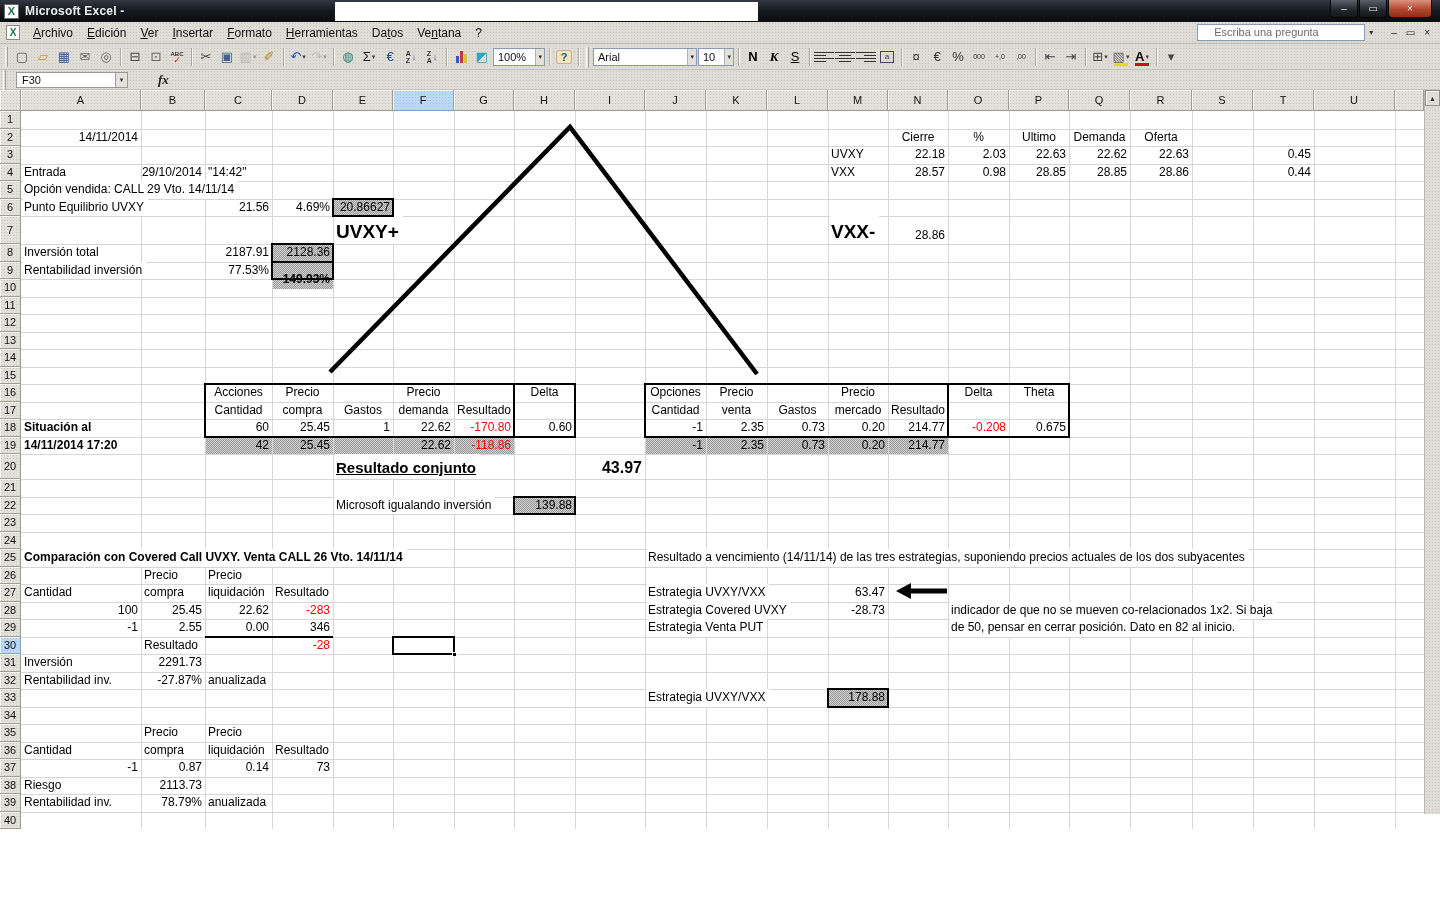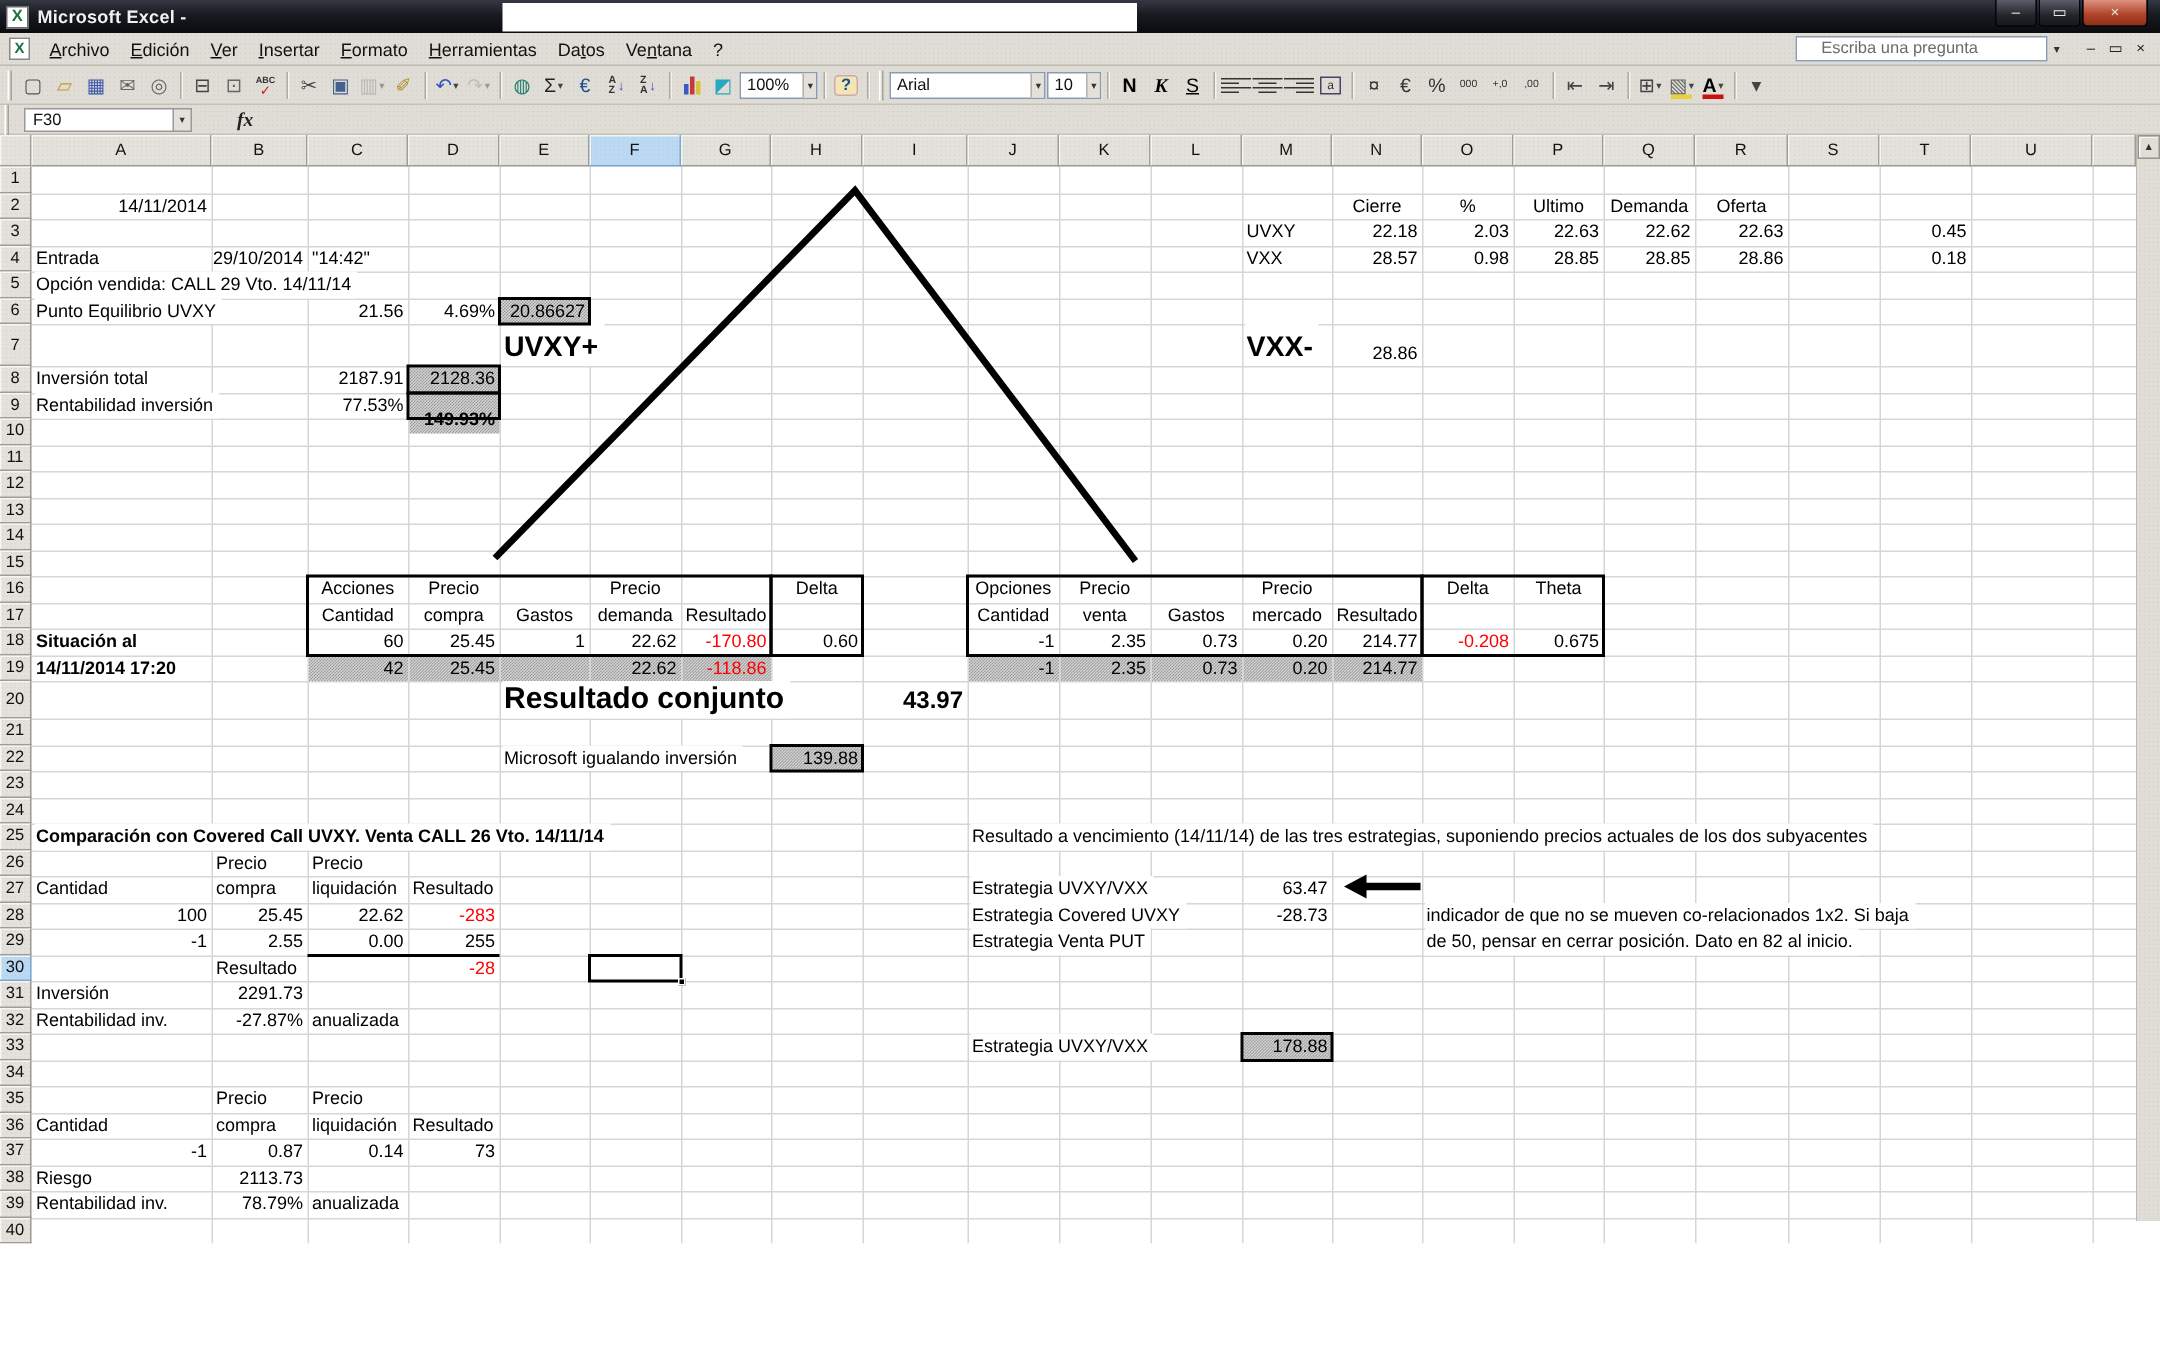--- a/index.html
+++ b/index.html
@@ -491,21 +491,21 @@
       <div class="cell a-r" style="left: 1253px; top: 56px; width: 61px; height: 17.5px;">0.45</div>
       <div class="cell a-l" style="left: 21px; top: 73.5px; width: 120px; height: 17.5px;">Entrada</div>
       <div class="cell a-r" style="left: 141px; top: 73.5px; width: 64px; height: 17.5px;">29/10/2014</div>
       <div class="cell a-l" style="left: 205px; top: 73.5px; width: 67px; height: 17.5px;">"14:42"</div>
       <div class="cell a-l" style="left: 828px; top: 73.5px; width: 60px; height: 17.5px;">VXX</div>
       <div class="cell a-r" style="left: 888px; top: 73.5px; width: 60px; height: 17.5px;">28.57</div>
       <div class="cell a-r" style="left: 948px; top: 73.5px; width: 61px; height: 17.5px;">0.98</div>
       <div class="cell a-r" style="left: 1009px; top: 73.5px; width: 60px; height: 17.5px;">28.85</div>
       <div class="cell a-r" style="left: 1069px; top: 73.5px; width: 61px; height: 17.5px;">28.85</div>
       <div class="cell a-r" style="left: 1130px; top: 73.5px; width: 62px; height: 17.5px;">28.86</div>
-      <div class="cell a-r" style="left: 1253px; top: 73.5px; width: 61px; height: 17.5px;">0.18</div>
+      <div class="cell a-r" style="left: 1253px; top: 73.5px; width: 61px; height: 17.5px;">0.44</div>
       <div class="cell a-l ov" style="left: 23px; top: 91px; height: 17.5px;">Opción vendida: CALL 29 Vto. 14/11/14</div>
       <div class="cell a-l ov" style="left: 23px; top: 108.5px; height: 17.5px;">Punto Equilibrio UVXY</div>
       <div class="cell a-r" style="left: 205px; top: 108.5px; width: 67px; height: 17.5px;">21.56</div>
       <div class="cell a-r" style="left: 272px; top: 108.5px; width: 61px; height: 17.5px;">4.69%</div>
       <div class="cell a-r shade" style="left: 334px; top: 109.5px; width: 59px; height: 16.5px;">20.86627</div>
       <div class="cell a-l b ov" style="left: 335px; top: 126px; height: 28px; font-size: 19px;">UVXY+</div>
       <div class="cell a-l b ov" style="left: 830px; top: 126px; height: 28px; font-size: 19px;">VXX-</div>
       <div class="cell a-r" style="left: 888px; top: 126px; width: 60px; height: 28px;">28.86</div>
       <div class="cell a-l" style="left: 21px; top: 154px; width: 120px; height: 17.5px;">Inversión total</div>
       <div class="cell a-r" style="left: 205px; top: 154px; width: 67px; height: 17.5px;">2187.91</div>
@@ -550,21 +550,21 @@
       <div class="cell a-r shade" style="left: 206px; top: 347.5px; width: 66px; height: 16.5px;">42</div>
       <div class="cell a-r shade" style="left: 273px; top: 347.5px; width: 60px; height: 16.5px;">25.45</div>
       <div class="cell a-r shade" style="left: 334px; top: 347.5px; width: 59px; height: 16.5px;"></div>
       <div class="cell a-r shade" style="left: 394px; top: 347.5px; width: 60px; height: 16.5px;">22.62</div>
       <div class="cell a-r neg shade" style="left: 455px; top: 347.5px; width: 59px; height: 16.5px;">-118.86</div>
       <div class="cell a-r shade" style="left: 646px; top: 347.5px; width: 60px; height: 16.5px;">-1</div>
       <div class="cell a-r shade" style="left: 707px; top: 347.5px; width: 60px; height: 16.5px;">2.35</div>
       <div class="cell a-r shade" style="left: 768px; top: 347.5px; width: 60px; height: 16.5px;">0.73</div>
       <div class="cell a-r shade" style="left: 829px; top: 347.5px; width: 59px; height: 16.5px;">0.20</div>
       <div class="cell a-r shade" style="left: 889px; top: 347.5px; width: 59px; height: 16.5px;">214.77</div>
-      <div class="cell a-l b ov" style="left: 335px; top: 364px; height: 25px; font-size: 20px;">Resultado conjunto</div>
+      <div class="cell a-l b ov" style="left: 335px; top: 364px; height: 25px; font-size: 15px; text-decoration: underline;">Resultado conjunto</div>
       <div class="cell a-r b" style="left: 575px; top: 364px; width: 70px; height: 25px; font-size: 16px;">43.97</div>
       <div class="cell a-l ov" style="left: 335px; top: 406.5px; height: 17.5px;">Microsoft igualando inversión</div>
       <div class="cell a-r shade" style="left: 515px; top: 407.5px; width: 60px; height: 16.5px;">139.88</div>
       <div class="cell a-l b ov" style="left: 23px; top: 459px; height: 17.5px;">Comparación con Covered Call UVXY. Venta CALL 26 Vto. 14/11/14</div>
       <div class="cell a-l ov" style="left: 647px; top: 459px; height: 17.5px;">Resultado a vencimiento (14/11/14) de las tres estrategias, suponiendo precios actuales de los dos subyacentes</div>
       <div class="cell a-l" style="left: 141px; top: 476.5px; width: 64px; height: 17.5px;">Precio</div>
       <div class="cell a-l" style="left: 205px; top: 476.5px; width: 67px; height: 17.5px;">Precio</div>
       <div class="cell a-l" style="left: 21px; top: 494px; width: 120px; height: 17.5px;">Cantidad</div>
       <div class="cell a-l" style="left: 141px; top: 494px; width: 64px; height: 17.5px;">compra</div>
       <div class="cell a-l" style="left: 205px; top: 494px; width: 67px; height: 17.5px;">liquidación</div>
@@ -574,21 +574,21 @@
       <div class="cell a-r" style="left: 21px; top: 511.5px; width: 120px; height: 17.5px;">100</div>
       <div class="cell a-r" style="left: 141px; top: 511.5px; width: 64px; height: 17.5px;">25.45</div>
       <div class="cell a-r" style="left: 205px; top: 511.5px; width: 67px; height: 17.5px;">22.62</div>
       <div class="cell a-r neg" style="left: 272px; top: 511.5px; width: 61px; height: 17.5px;">-283</div>
       <div class="cell a-l ov" style="left: 647px; top: 511.5px; height: 17.5px;">Estrategia Covered UVXY</div>
       <div class="cell a-r" style="left: 828px; top: 511.5px; width: 60px; height: 17.5px;">-28.73</div>
       <div class="cell a-l ov" style="left: 950px; top: 511.5px; height: 17.5px;">indicador de que no se mueven co-relacionados 1x2. Si baja</div>
       <div class="cell a-r" style="left: 21px; top: 529px; width: 120px; height: 17.5px;">-1</div>
       <div class="cell a-r" style="left: 141px; top: 529px; width: 64px; height: 17.5px;">2.55</div>
       <div class="cell a-r" style="left: 205px; top: 529px; width: 67px; height: 17.5px;">0.00</div>
-      <div class="cell a-r" style="left: 272px; top: 529px; width: 61px; height: 17.5px;">255</div>
+      <div class="cell a-r" style="left: 272px; top: 529px; width: 61px; height: 17.5px;">346</div>
       <div class="cell a-l ov" style="left: 647px; top: 529px; height: 17.5px;">Estrategia Venta PUT</div>
       <div class="cell a-l ov" style="left: 950px; top: 529px; height: 17.5px;">de 50, pensar en cerrar posición. Dato en 82 al inicio.</div>
       <div class="cell a-l" style="left: 141px; top: 546.5px; width: 64px; height: 17.5px;">Resultado</div>
       <div class="cell a-r neg" style="left: 272px; top: 546.5px; width: 61px; height: 17.5px;">-28</div>
       <div class="cell a-l" style="left: 21px; top: 564px; width: 120px; height: 17.5px;">Inversión</div>
       <div class="cell a-r" style="left: 141px; top: 564px; width: 64px; height: 17.5px;">2291.73</div>
       <div class="cell a-l" style="left: 21px; top: 581.5px; width: 120px; height: 17.5px;">Rentabilidad inv.</div>
       <div class="cell a-r" style="left: 141px; top: 581.5px; width: 64px; height: 17.5px;">-27.87%</div>
       <div class="cell a-l" style="left: 205px; top: 581.5px; width: 67px; height: 17.5px;">anualizada</div>
       <div class="cell a-l ov" style="left: 647px; top: 599px; height: 17.5px;">Estrategia UVXY/VXX</div>

